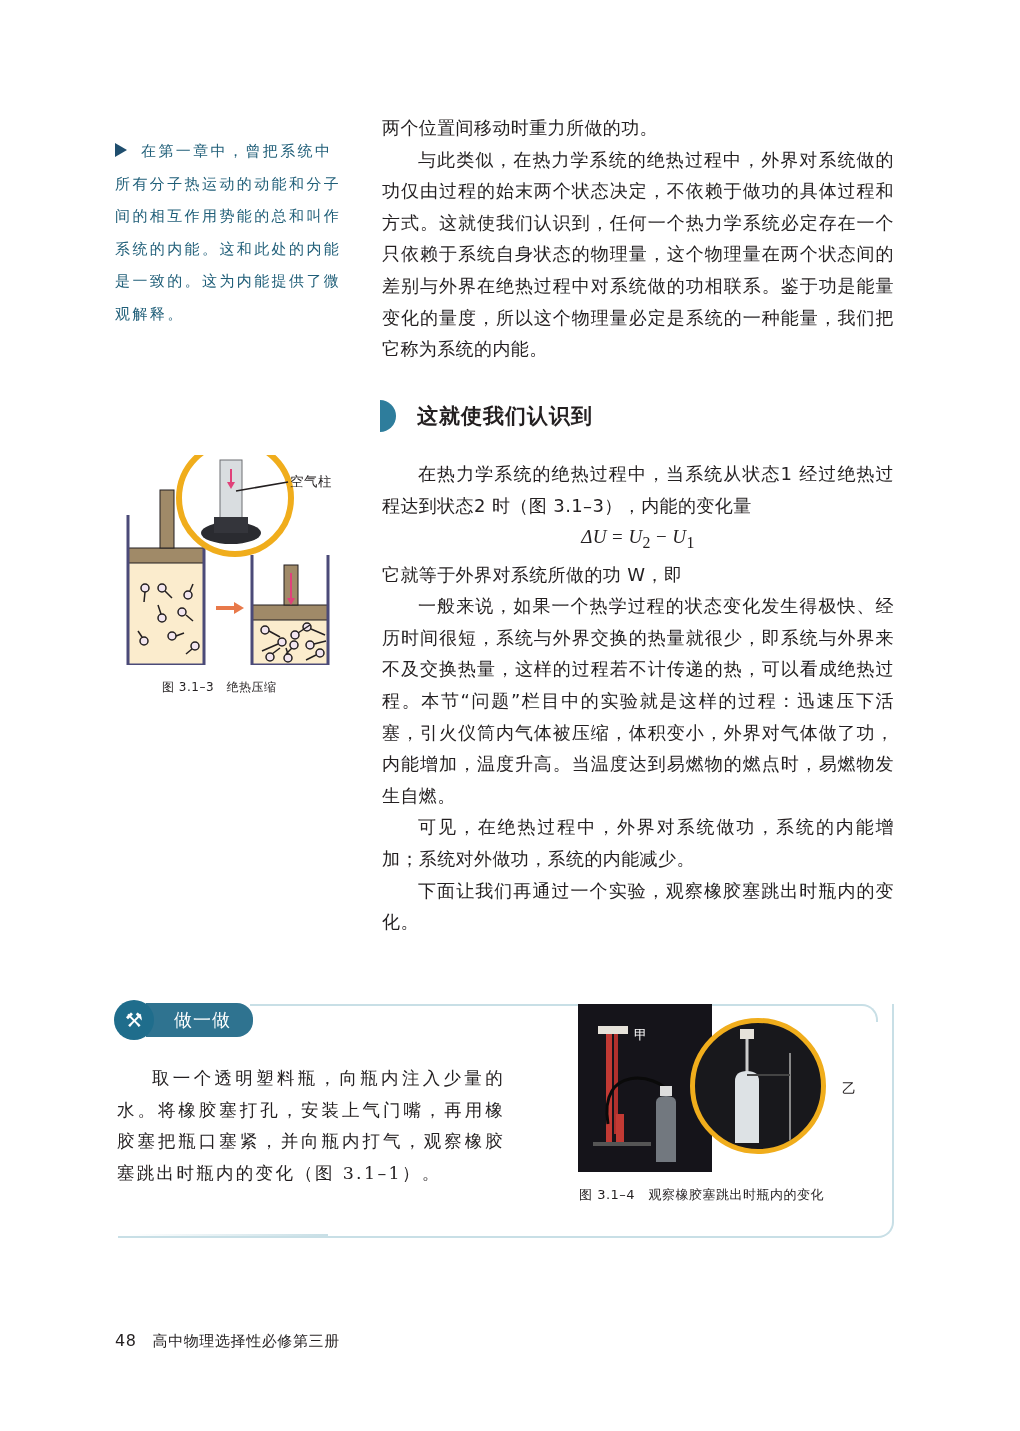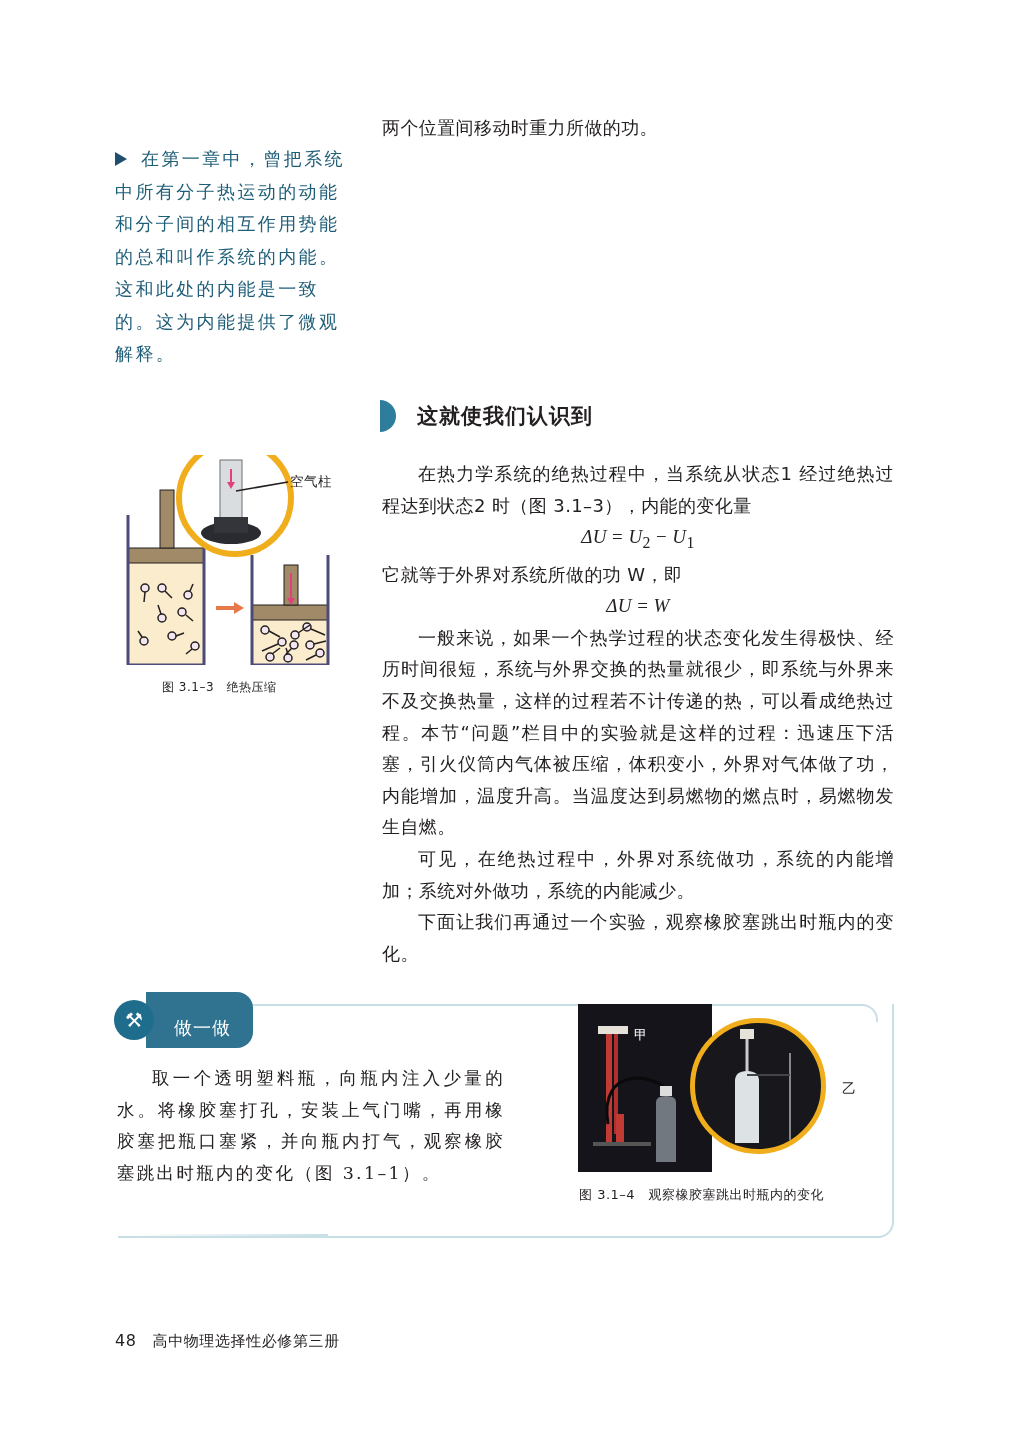--- a/index.html
+++ b/index.html
@@ -1,21 +1,21 @@
 <!DOCTYPE html>
 <html><head>
 <meta charset="utf-8">
 <style>
   html, body { margin:0; padding:0; }
   body { width:1020px; height:1431px; background:#ffffff; position:relative; overflow:hidden;
          font-family:"DejaVu Sans", "Liberation Sans", sans-serif; color:#231f20; }
   .abs { position:absolute; }
 
   
-  .note { left:115px; top:143px; width:232px; color:#1f5e78; font-size:18px; line-height:32.5px;
+  .note { left:115px; top:135px; width:232px; color:#1f5e78; font-size:15px; line-height:32.5px;
           letter-spacing:2.4px; font-family:"DejaVu Serif", serif; }
   .note .tri { display:inline-block; width:0; height:0; border-top:7px solid transparent;
                border-bottom:7px solid transparent; border-left:12px solid #1f4e6e; margin-right:14px;
                vertical-align:-1px; }
 
   
   .main { left:382px; width:512px; font-size:18px; line-height:31.6px; letter-spacing:0.4px;
           text-align:justify; font-family:"DejaVu Sans", sans-serif; }
   .main p { margin:0; }
   .indent { text-indent:2em; }
@@ -33,21 +33,21 @@
   
   .act-box { left:118px; top:1004px; width:774px; height:232px; border:2px solid #c8dfe6;
              border-left:none; border-top:none; border-radius:0 0 16px 0; }
   .act-top { left:250px; top:1004px; width:626px; height:16px; border-top:2px solid #c8dfe6;
              border-right:2px solid #c8dfe6; border-radius:0 16px 0 0; }
   .act-bottom-fade { left:128px; top:1234px; width:200px; height:2px;
                      background:linear-gradient(90deg,#ffffff,#c8dfe6); }
   .act-header { left:114px; top:1000px; height:40px; display:flex; align-items:center; }
   .act-icon { width:40px; height:40px; border-radius:50%; background:#1f6d8c; position:relative; z-index:2;
               color:#fff; font-size:20px; display:flex; align-items:center; justify-content:center; font-weight:bold; }
-  .act-pill { height:40px; background:#2f7390; border-radius:0 16px 16px 0; margin-left:-8px; padding:16px 22px 0 28px;
+  .act-pill { height:34px; background:#2f7390; border-radius:0 16px 16px 0; margin-left:-8px; padding:0 22px 0 28px;
               display:flex; align-items:center; color:#fff; font-size:18px; letter-spacing:1px; }
   .act-text { left:117px; top:1063px; width:388px; font-family:"DejaVu Serif", serif; font-size:17.5px;
               line-height:31.5px; letter-spacing:2.3px; text-align:justify; color:#231f20; }
   .act-text .first { text-indent:2em; }
 
   
   .photo { left:578px; top:1004px; width:134px; height:168px; background:#15141a; }
   .zoomcirc { left:690px; top:1018px; width:136px; height:136px; border-radius:50%; background:#18181c;
               border:5px solid #f0ad1c; box-sizing:border-box; overflow:hidden; }
   .lbl-jia { left:634px; top:1026px; color:#fff; font-size:13px; }
@@ -59,42 +59,38 @@
 </style>
 </head>
 <body>
 
 <div class="abs note">
   <span class="tri"></span><span>在第一章中，曾把系统中所有分子热运动的动能和分子间的相互作用势能的总和叫作系统的内能。这和此处的内能是一致的。这为内能提供了微观解释。</span>
 </div>
 
 <div class="abs main" style="top:112px;">
   <p>两个位置间移动时重力所做的功。</p>
+  <p class="indent">与此类似，在热力学系统的绝热过程中，外界对系统做的功仅由过程的始末两个状态决定，不依赖于做功的具体过程和方式。这就使我们认识到，任何一个热力学系统必定存在一个只依赖于系统自身状态的物理量，这个物理量在两个状态间的差别与外界在绝热过程中对系统做的功相联系。鉴于功是能量变化的量度，所以这个物理量必定是系统的一种能量，我们把它称为系统的内能。</p>
 </div>
 
 <div class="abs sec-head">
   <div class="sec-tab"></div>
   <div class="sec-title">这就使我们认识到</div>
 </div>
 
 <div class="abs main" style="top:458px;">
   <p class="indent">在热力学系统的绝热过程中，当系统从状态1 经过绝热过程达到状态2 时（图 3.1–3），内能的变化量</p>
   <p class="formula">
     <i>ΔU</i>
     <span>=</span>
     <i>U</i><sub>2</sub>
     <span>−</span>
     <i>U</i><sub>1</sub>
   </p>
   <p>它就等于外界对系统所做的功 W，即</p>
-  <p class="formula">
-    <i>ΔU</i>
-    <span>=</span>
-    <i>W</i>
-  </p>
   <p class="indent">一般来说，如果一个热学过程的状态变化发生得极快、经历时间很短，系统与外界交换的热量就很少，即系统与外界来不及交换热量，这样的过程若不计传递的热，可以看成绝热过程。本节“问题”栏目中的实验就是这样的过程：迅速压下活塞，引火仪筒内气体被压缩，体积变小，外界对气体做了功，内能增加，温度升高。当温度达到易燃物的燃点时，易燃物发生自燃。</p>
   <p class="indent">可见，在绝热过程中，外界对系统做功，系统的内能增加；系统对外做功，系统的内能减少。</p>
   <p class="indent">下面让我们再通过一个实验，观察橡胶塞跳出时瓶内的变化。</p>
 </div>
 
 <div class="abs fig313">
   <svg width="230" height="210" viewBox="0 0 230 210">
 
     <rect x="8" y="108" width="76" height="106" fill="#fbeccd"></rect>
     <rect x="8" y="93" width="76" height="15" fill="#a08a68" stroke="#231f20" stroke-width="1"></rect>

